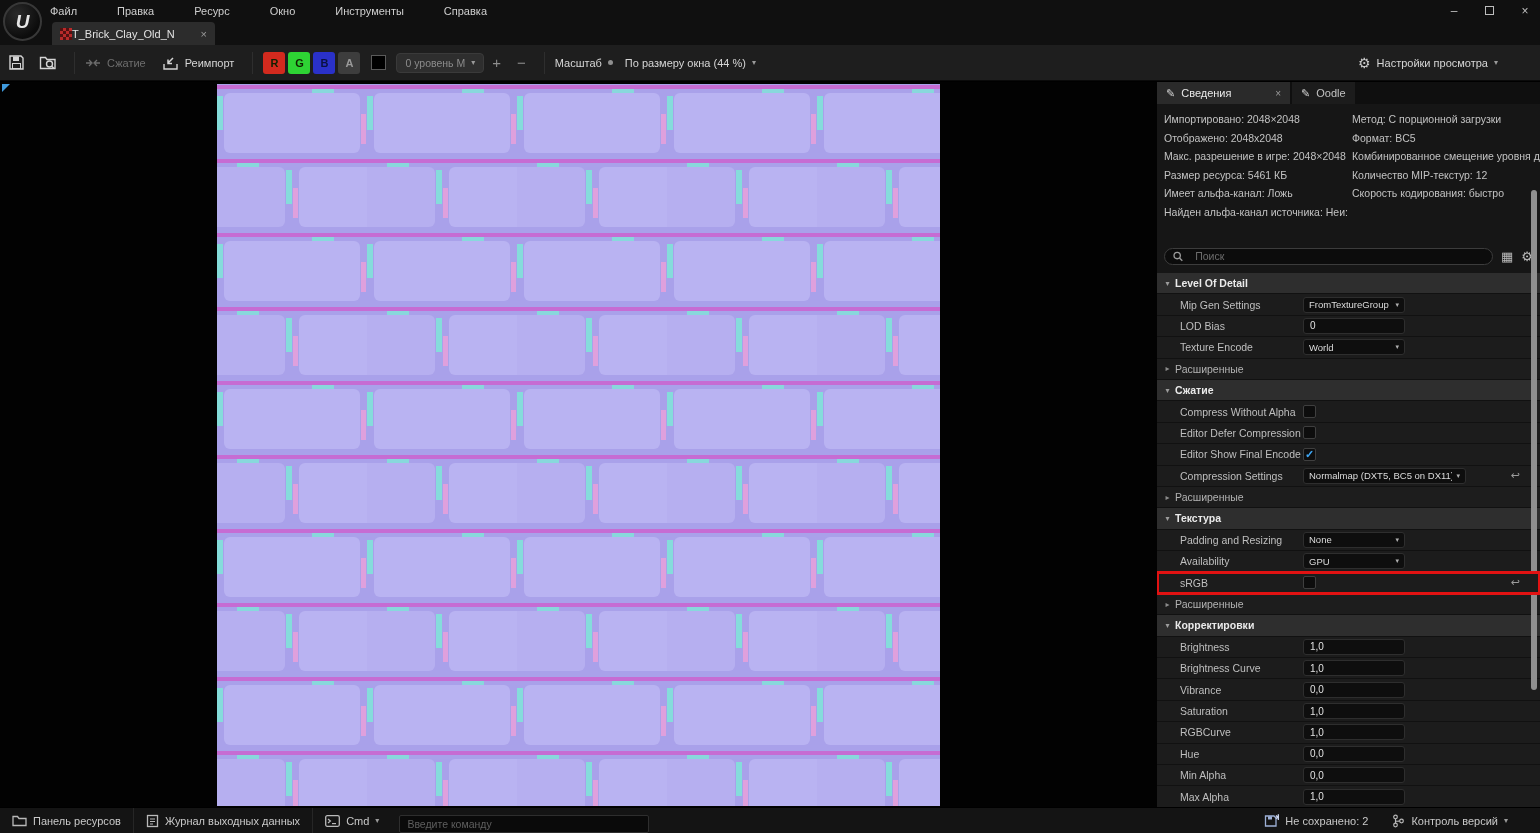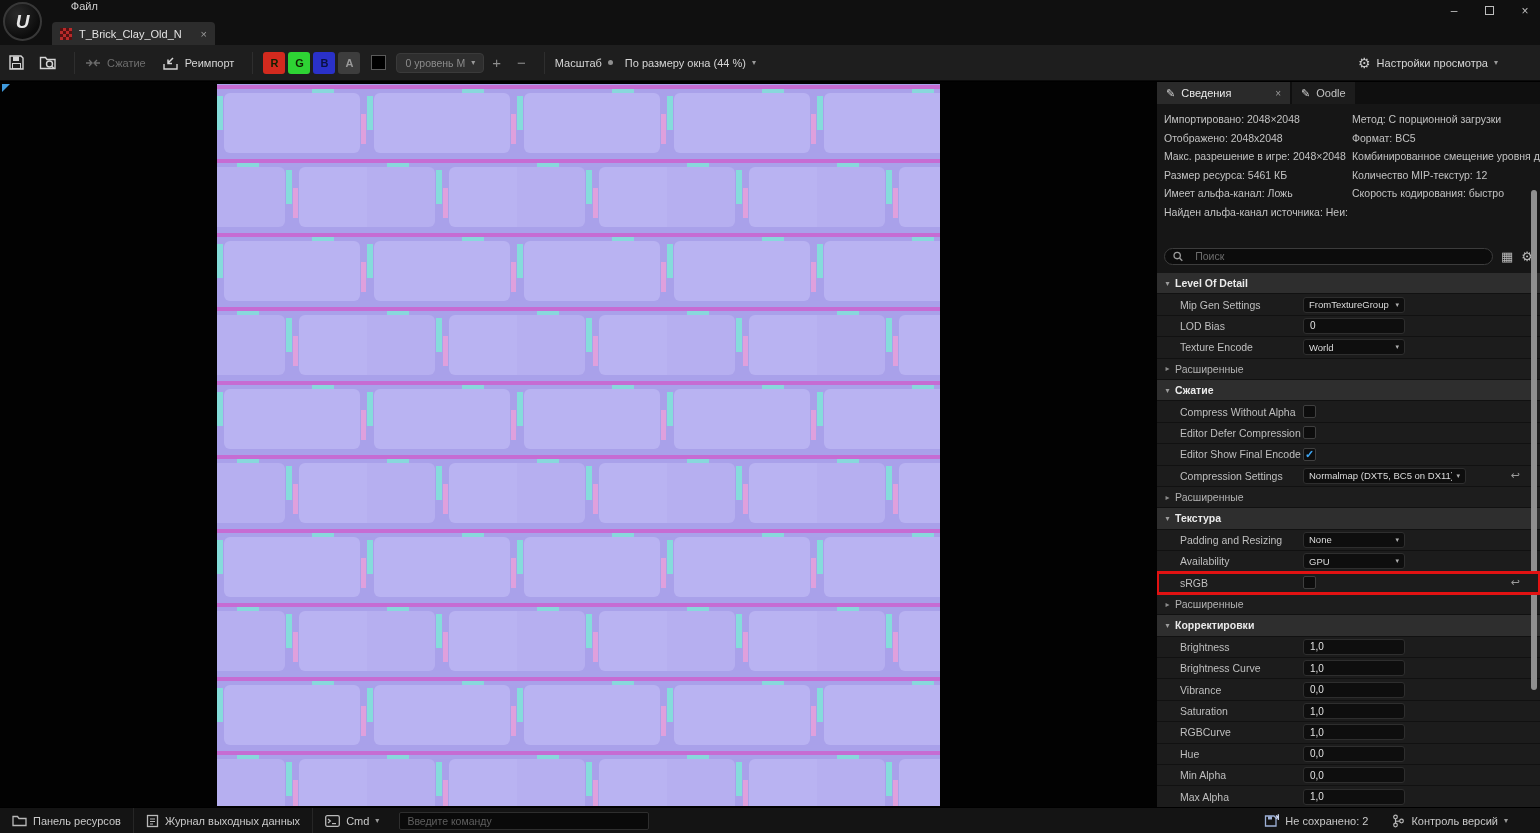--- a/index.html
+++ b/index.html
@@ -1,35 +1,35 @@
 <!DOCTYPE html>
 <html><head>
 <meta charset="utf-8">
 <style>
   * { box-sizing: border-box; margin: 0; padding: 0; }
   html,body { width:1540px; height:833px; overflow:hidden; }
   body { background:#000; font-family:"Liberation Sans", sans-serif; position:relative; color:#cfcfcf; }
 
   
   .titlebar { position:absolute; top:0; left:0; right:0; height:21px; background:#101010; }
-  .menu { position:absolute; left:50px; top:0; height:21px; display:flex; align-items:center; gap:40px;flex-direction:column; }
+  .menu { position:absolute; left:50px; top:0; height:21px; display:flex; align-items:center; gap:40px; }
   .menu-item { font-size:11px; color:#cfcfcf; cursor:default; }
   .win-controls { position:absolute; right:8px; top:0; height:21px; display:flex; align-items:center; gap:24px; }
   .win-btn { color:#bdbdbd; font-size:12px; width:14px; text-align:center; }
   .win-restore { width:9px; height:9px; border:1px solid #bdbdbd; display:inline-block; }
 
   .ue-logo { position:absolute; left:3px; top:2px; width:39px; height:39px; border-radius:50%;
     background:radial-gradient(circle at 35% 30%, #2b2b2b, #0c0c0c 70%);
     border:2px solid #383838; z-index:10; display:flex; align-items:center; justify-content:center; }
   .ue-logo span { color:#e6e6e6; font-size:19px; font-weight:bold; font-style:italic; }
 
   
   .tabbar { position:absolute; top:21px; left:0; right:0; height:24px; background:#101010; }
   .asset-tab { position:absolute; left:52px; top:1px; height:23px; width:163px; background:#2c2c2c;
-    border-radius:4px 4px 0 0; display:flex; align-items:center; padding:0 8px; gap:7px; }
+    border-radius:4px 4px 0 0; display:flex; align-items:center; padding:0 8px; }
   .checker-icon { width:12px; height:12px; flex:none;
     background-image:conic-gradient(#b92a2a 25%, #531111 0 50%, #b92a2a 0 75%, #531111 0);
     background-size:6px 6px; }
   .asset-tab-label { font-size:11px; color:#e2e2e2; flex:1; white-space:nowrap; overflow:hidden; }
   .tab-close { color:#9a9a9a; font-size:11px; }
 
   
   .toolbar { position:absolute; top:45px; left:0; right:0; height:36px; background:#1e1e1e;
     display:flex; align-items:center; border-bottom:1px solid #0a0a0a; }
   .tb-sep { width:1px; height:22px; background:#0c0c0c; border-right:1px solid #2e2e2e; margin:0 10px; }
@@ -100,21 +100,21 @@
   .checkbox { width:13px; height:13px; background:#0d0d0d; border:1px solid #3f3f3f; border-radius:2px;
     display:flex; align-items:center; justify-content:center; }
   .checkbox .chk { color:#3fa7f5; font-size:11px; font-weight:bold; line-height:1; }
   .reset { position:absolute; right:20px; color:#9c9c9c; font-size:11px; }
   .prop-row.hl { outline:3px solid #e11212; outline-offset:-2px; position:relative; z-index:5; }
   .scrollbar { position:absolute; right:3px; top:190px; width:6px; height:500px; background:#8f8f8f;
     border-radius:3px; z-index:2; }
 
   
   .statusbar { position:absolute; top:807px; left:0; right:0; height:26px; background:#141414;
-    border-top:1px solid #000; display:flex; align-items:center; font-size:11px; color:#c9c9c9; }
+    border-top:1px solid #000; display:flex; align-items:flex-end; font-size:11px; color:#c9c9c9; }
   .sb-item { display:flex; align-items:center; gap:6px; padding:0 12px; height:100%; border-right:1px solid #262626; }
   .sb-item.noborder { border-right:none; }
   .cmd-input { width:250px; height:18px; background:#0a0a0a; border:1px solid #2e2e2e; border-radius:2px;
     color:#d0d0d0; font-size:10.5px; padding:0 7px; font-family:"Liberation Sans",sans-serif; outline:none; margin-left:8px; }
   .cmd-input::placeholder { color:#5f5f5f; }
   .sb-right { margin-left:auto; display:flex; align-items:center; height:100%; }
   svg.ic { display:block; }
 </style>
 </head>
 <body>

